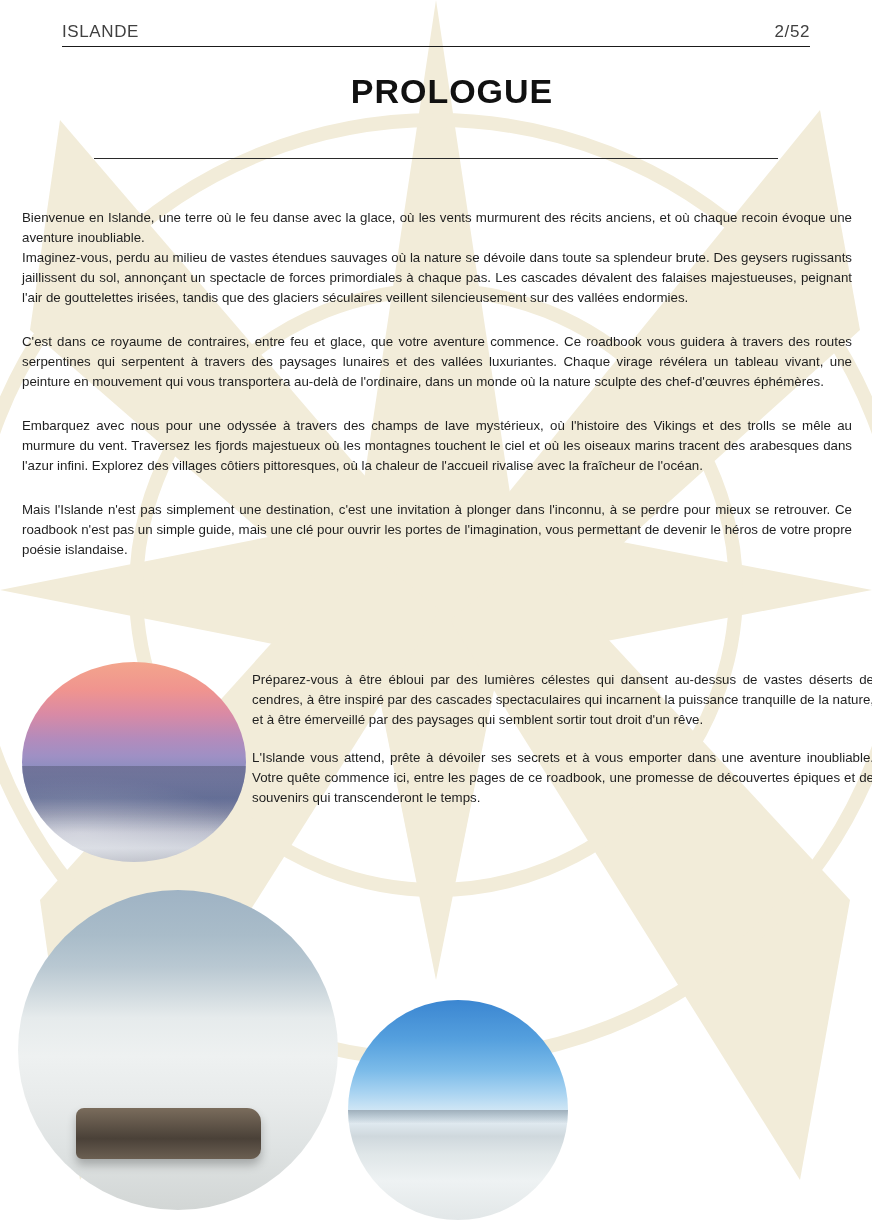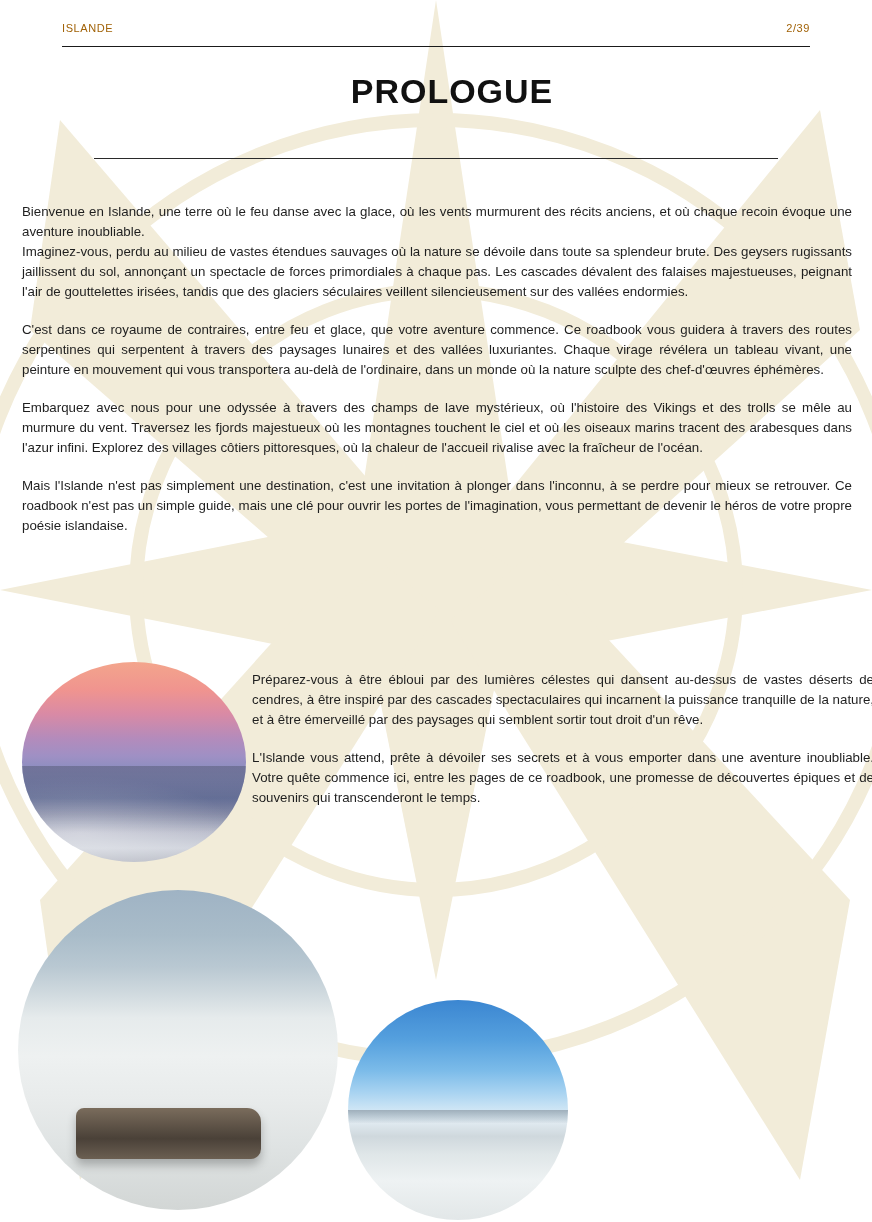--- a/index.html
+++ b/index.html
@@ -39,23 +39,23 @@
 
   
   .header {
     position: absolute;
     left: 62px;
     top: 22px;
     width: 748px;
     display: flex;
     justify-content: space-between;
     align-items: baseline;
-    font-size: 11px;
+    font-size: 17px;
     letter-spacing: 0.6px;
-    color: #a16207;
+    color: #404040;
   }
   .header-rule {
     position: absolute;
     left: 62px;
     top: 46px;
     width: 748px;
     height: 1px;
     background: #1a1a1a;
   }
 
@@ -89,21 +89,21 @@
     width: 830px;
     font-size: 13.3px;
     line-height: 20px;
     text-align: justify;
     color: #1f1f1f;
   }
   .body-text p {
     margin: 0 0 0 0;
   }
   .body-text p.gap {
-    margin-top: 18px;
+    margin-top: 24px;
   }
 
   
   .mid-section {
     position: absolute;
     left: 22px;
     top: 662px;
     width: 830px;
   }
   .circle-img {
@@ -251,21 +251,21 @@
   <g fill="none" stroke="#f2ecd9" stroke-width="14">
     <circle cx="436" cy="590" r="300"></circle>
     <circle cx="436" cy="590" r="470"></circle>
   </g>
 </svg>
 
 <div class="page">
 
   <div class="header">
     <span>ISLANDE</span>
-    <span>2/39</span>
+    <span>2/52</span>
   </div>
   <div class="header-rule"></div>
 
   <div class="page-title">PROLOGUE</div>
   <div class="title-rule"></div>
 
   <div class="body-text">
     <p class="gap"> Bienvenue en Islande, une terre où le feu danse avec la glace, où les vents murmurent des récits anciens, et où chaque recoin évoque une aventure inoubliable.</p>
     <p>Imaginez-vous, perdu au milieu de vastes étendues sauvages où la nature se dévoile dans toute sa splendeur brute. Des geysers rugissants jaillissent du sol, annonçant un spectacle de forces primordiales à chaque pas. Les cascades dévalent des falaises majestueuses, peignant l'air de gouttelettes irisées, tandis que des glaciers séculaires veillent silencieusement sur des vallées endormies.</p>
     <p class="gap">C'est dans ce royaume de contraires, entre feu et glace, que votre aventure commence. Ce roadbook vous guidera à travers des routes serpentines qui serpentent à travers des paysages lunaires et des vallées luxuriantes. Chaque virage révélera un tableau vivant, une peinture en mouvement qui vous transportera au-delà de l'ordinaire, dans un monde où la nature sculpte des chef-d'œuvres éphémères.</p>

